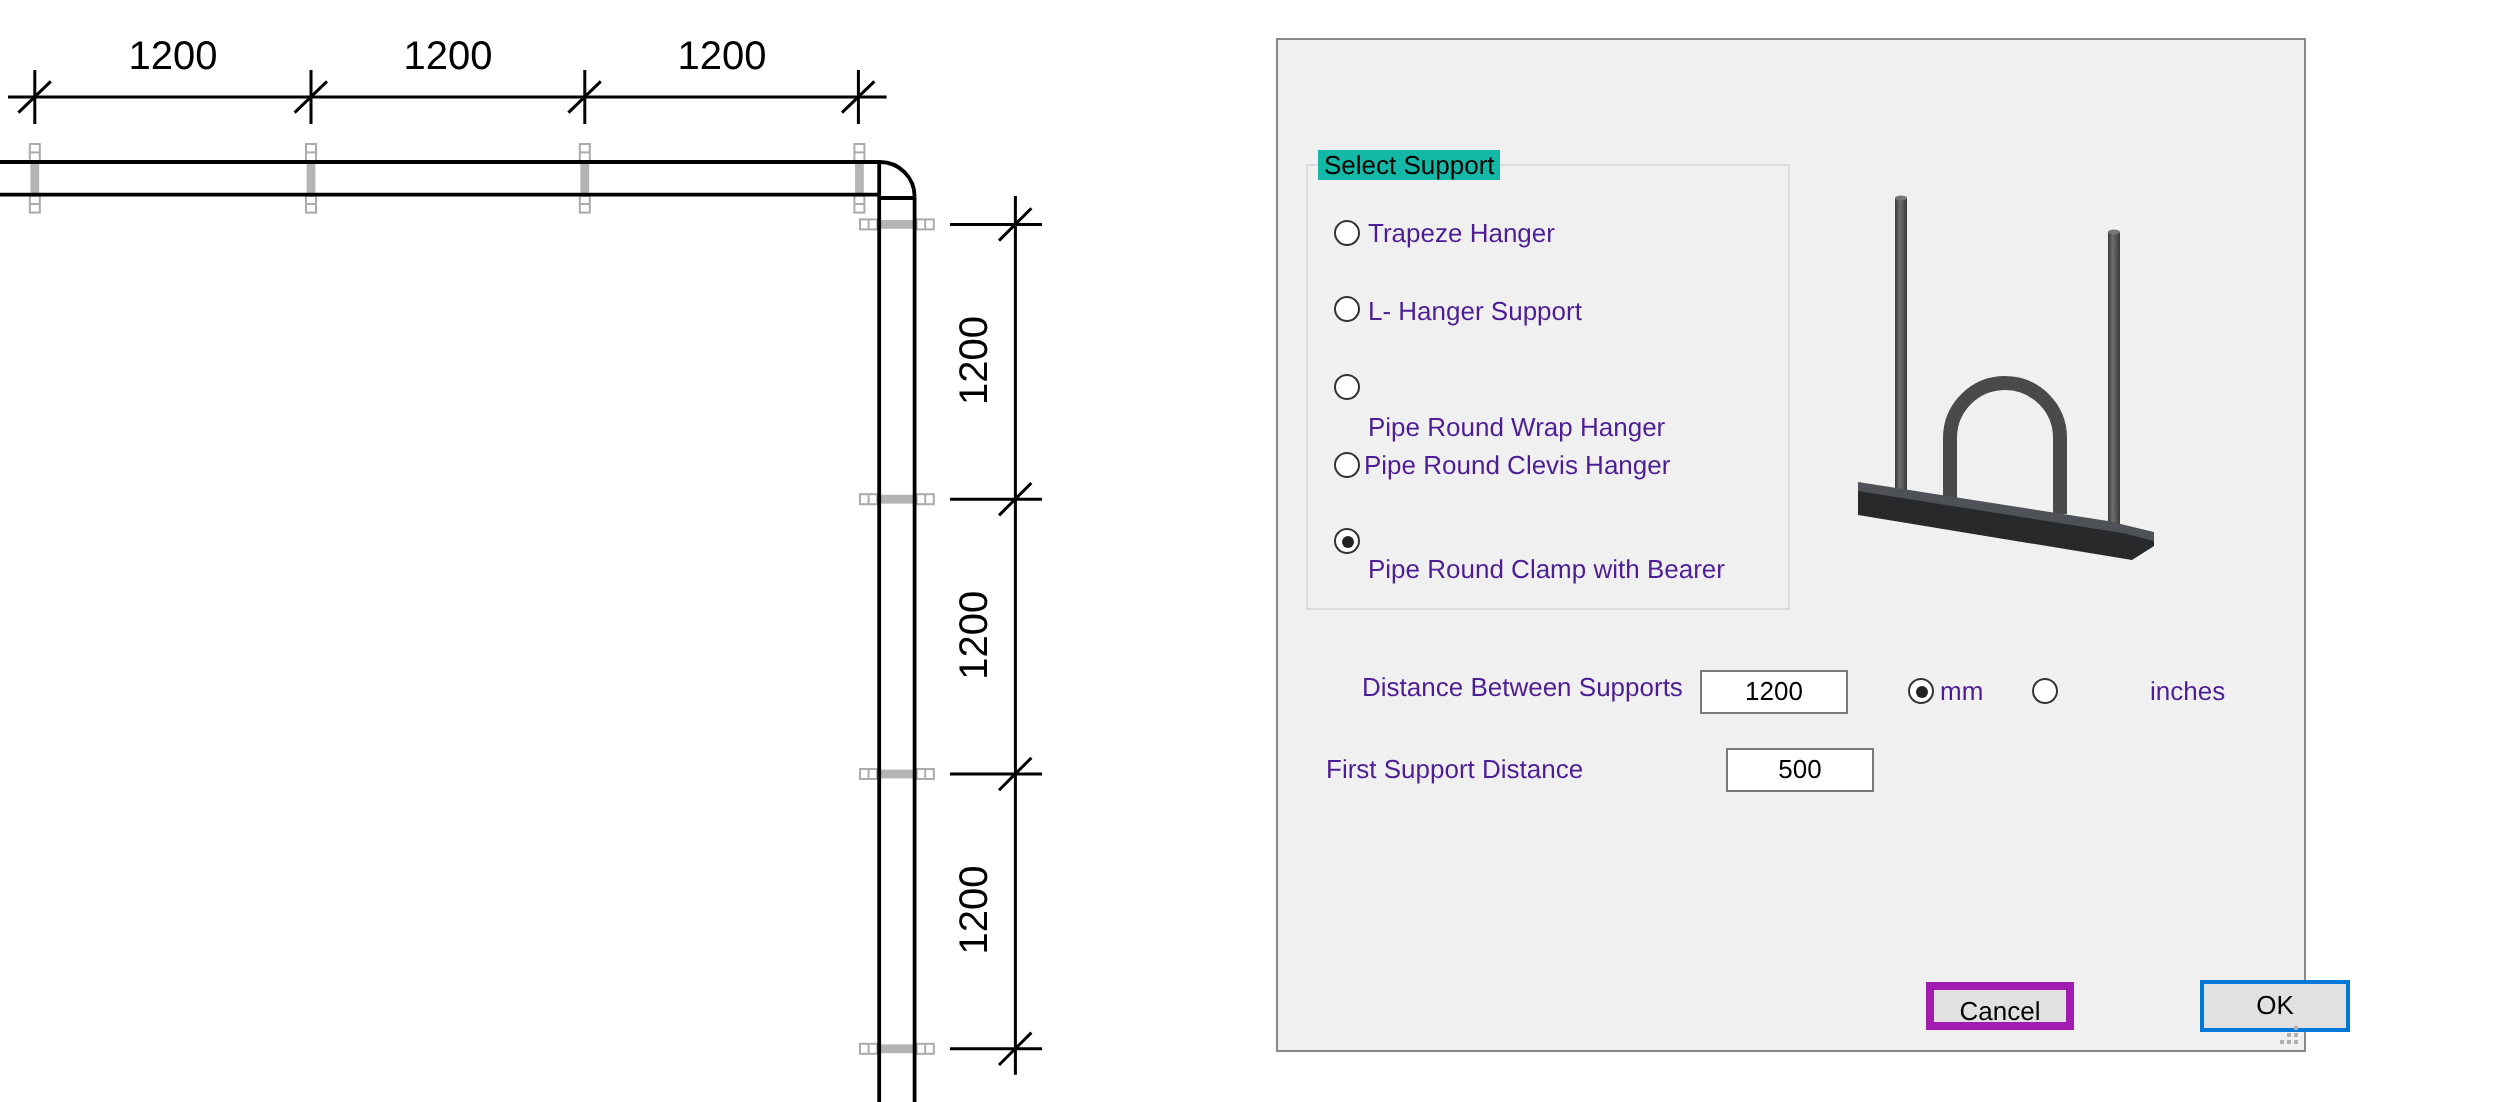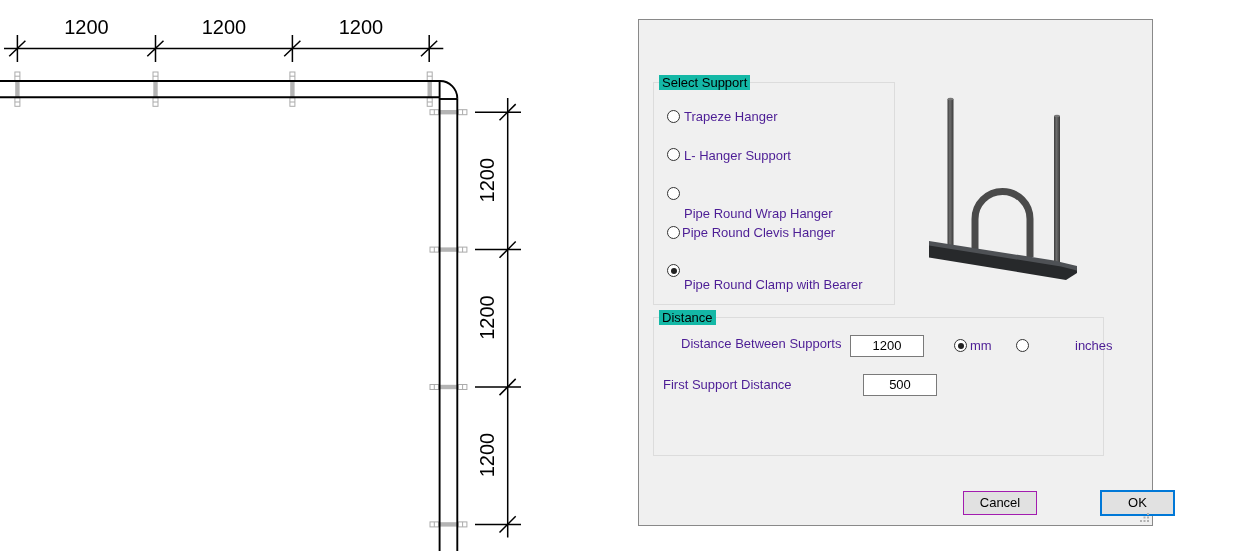--- a/index.html
+++ b/index.html
@@ -135,33 +135,30 @@
 
     <rect x="135" y="26" width="6" height="148" fill="url(#rod)"></rect>
     <ellipse cx="138" cy="26" rx="3" ry="1.2" fill="#777"></ellipse>
 
     <path d="M56,162 V129 A27.5,27.5 0 0 1 111,129 V167" stroke="#4a4a4a" stroke-width="7" fill="none"></path>
 
     <polygon points="10,151 135,170.5 158,176 158,181 148,179.5 10,157" fill="#4e5155"></polygon>
     <polygon points="10,155.5 142,176.5 158,180.5 158,183 147,190 10,167.5" fill="#27292b"></polygon>
   </svg>
 
-  <div class="grp" style="left:14px;top:297px;width:449px;height:137px;">
-    <span class="grplabel">Distance</span>
-  </div>
   <span class="rlabel" style="left:24px;top:316px;margin-left:18px;">Distance Between Supports</span>
   <div class="tbox" style="left:211px;top:315px;">1200</div>
   <span class="radio sel" style="left:315px;top:319px;"></span>
     <span class="rlabel" style="left:331px;top:318px;">mm</span>
   <span class="radio" style="left:377px;top:319px;"></span>
     <span class="rlabel" style="left:394px;top:318px;padding-left:42px;">inches</span>
   <span class="rlabel" style="left:24px;top:357px;">First Support Distance</span>
   <div class="tbox" style="left:224px;top:354px;">500</div>
 
-  <div class="btn" style="left:324px;top:471px;width:74px;height:24px;border:1px solid #a21caf;line-height:22px;">Cancel</div>
+  <div class="btn" style="left:324px;top:471px;width:74px;height:24px;border:4px solid #a21caf;line-height:22px;">Cancel</div>
   <div class="btn" style="left:417px;top:470px;width:75px;height:26px;border:2px solid #0078d7;line-height:22px;margin-left:44px;">OK</div>
 
   <svg style="position:absolute;right:2px;bottom:2px" width="10" height="10" viewBox="0 0 10 10">
     <g fill="#b0b0b0">
       <rect x="7" y="0" width="2" height="2"></rect>
       <rect x="3.5" y="3.5" width="2" height="2"></rect>
         <rect x="7" y="3.5" width="2" height="2"></rect>
       <rect x="0" y="7" width="2" height="2"></rect>
         <rect x="3.5" y="7" width="2" height="2"></rect>
         <rect x="7" y="7" width="2" height="2"></rect>

